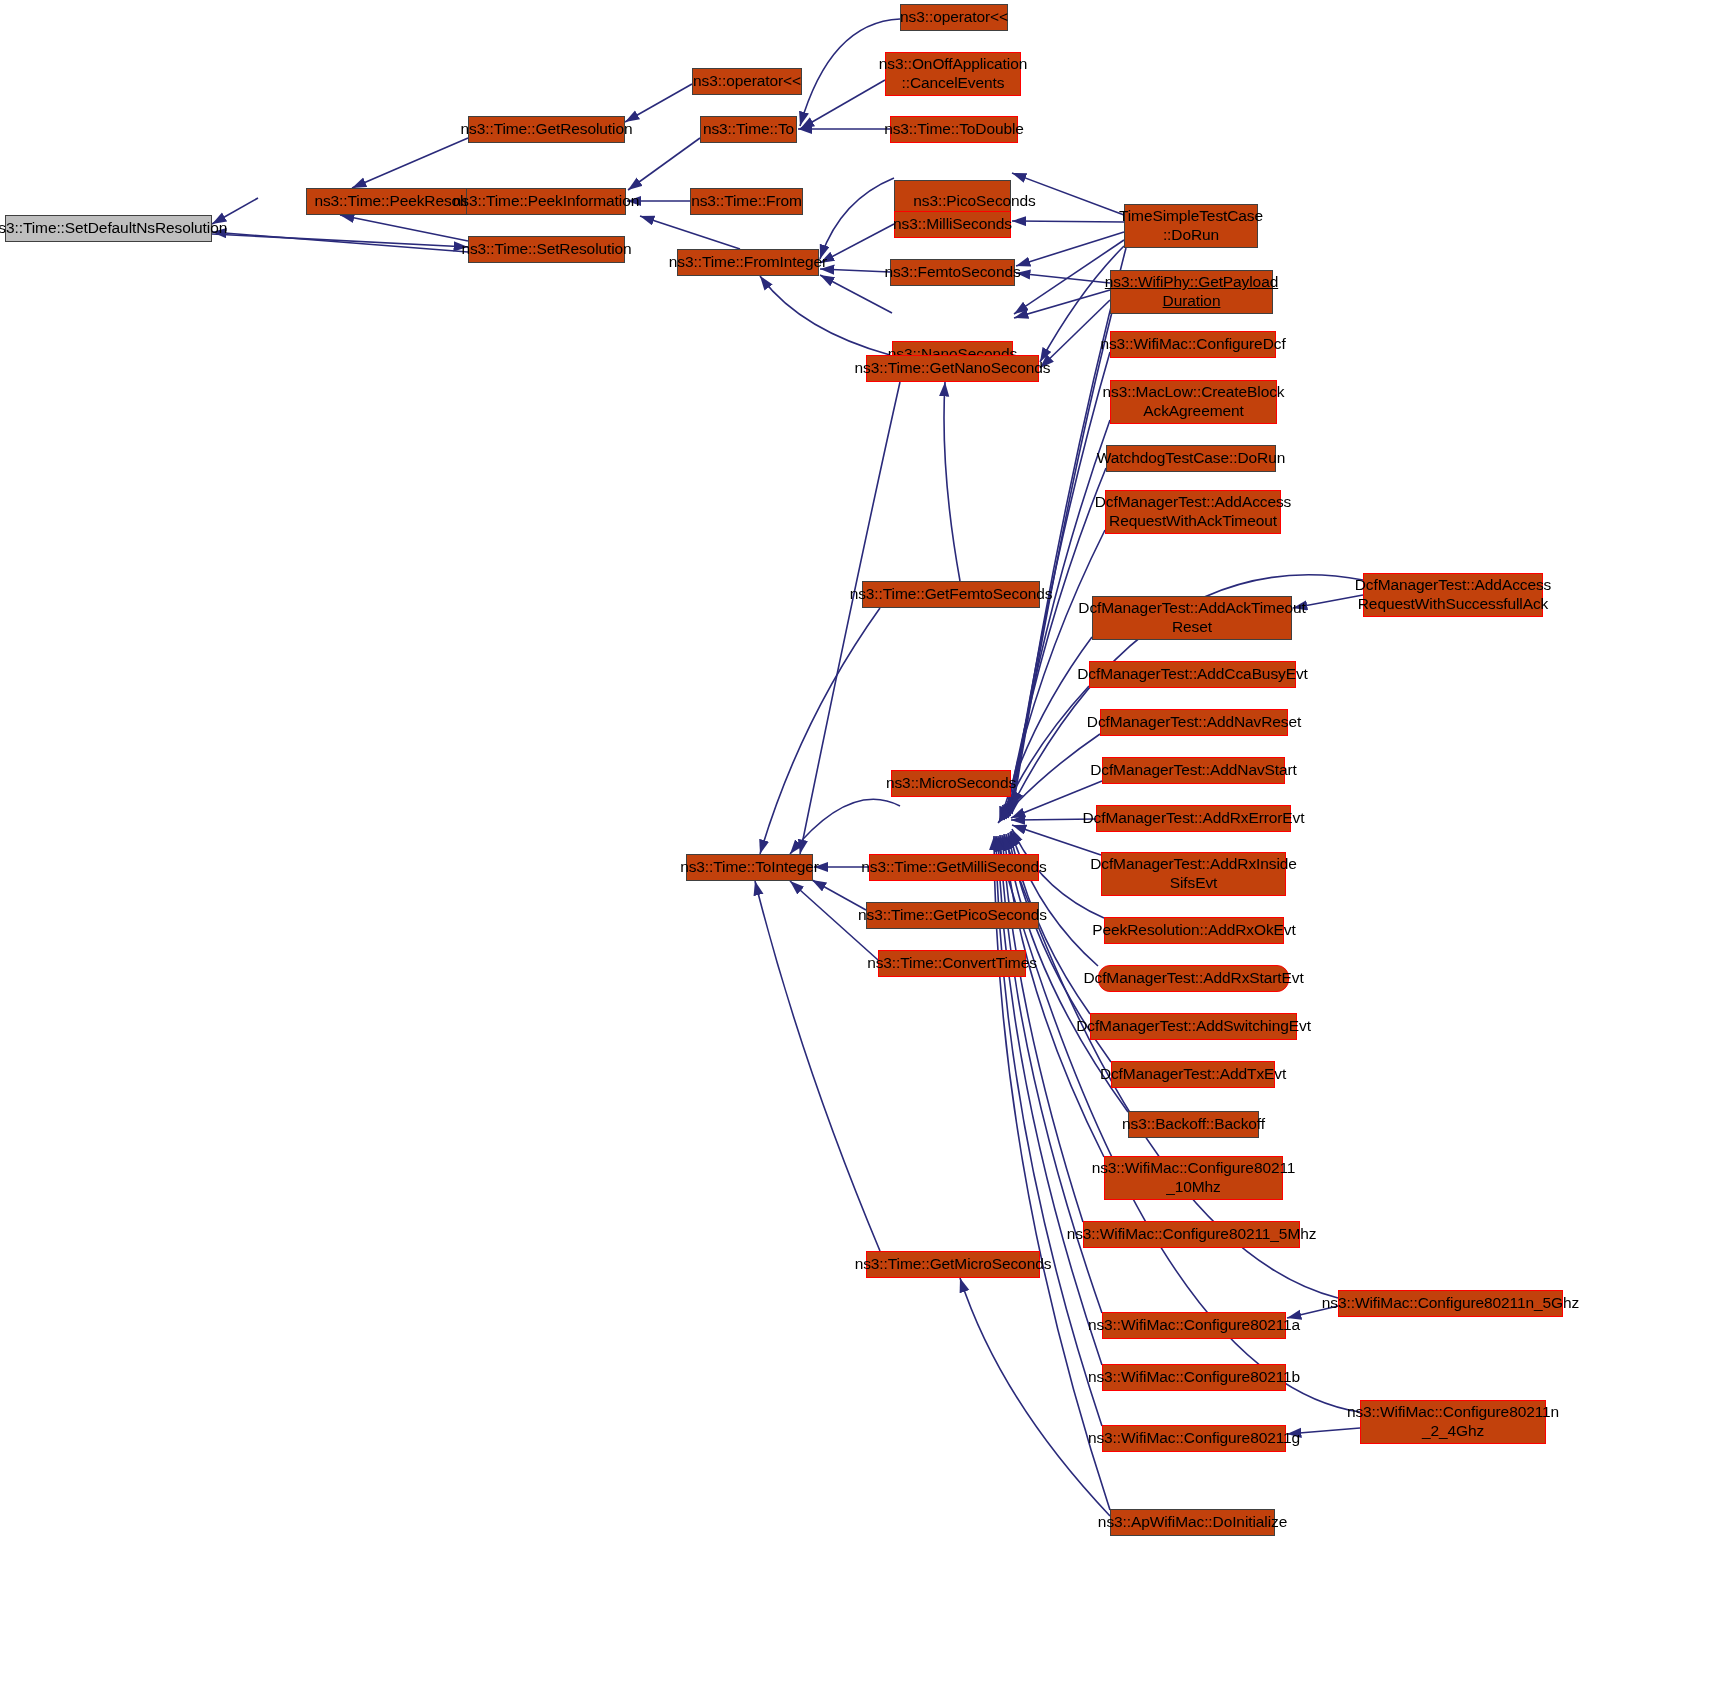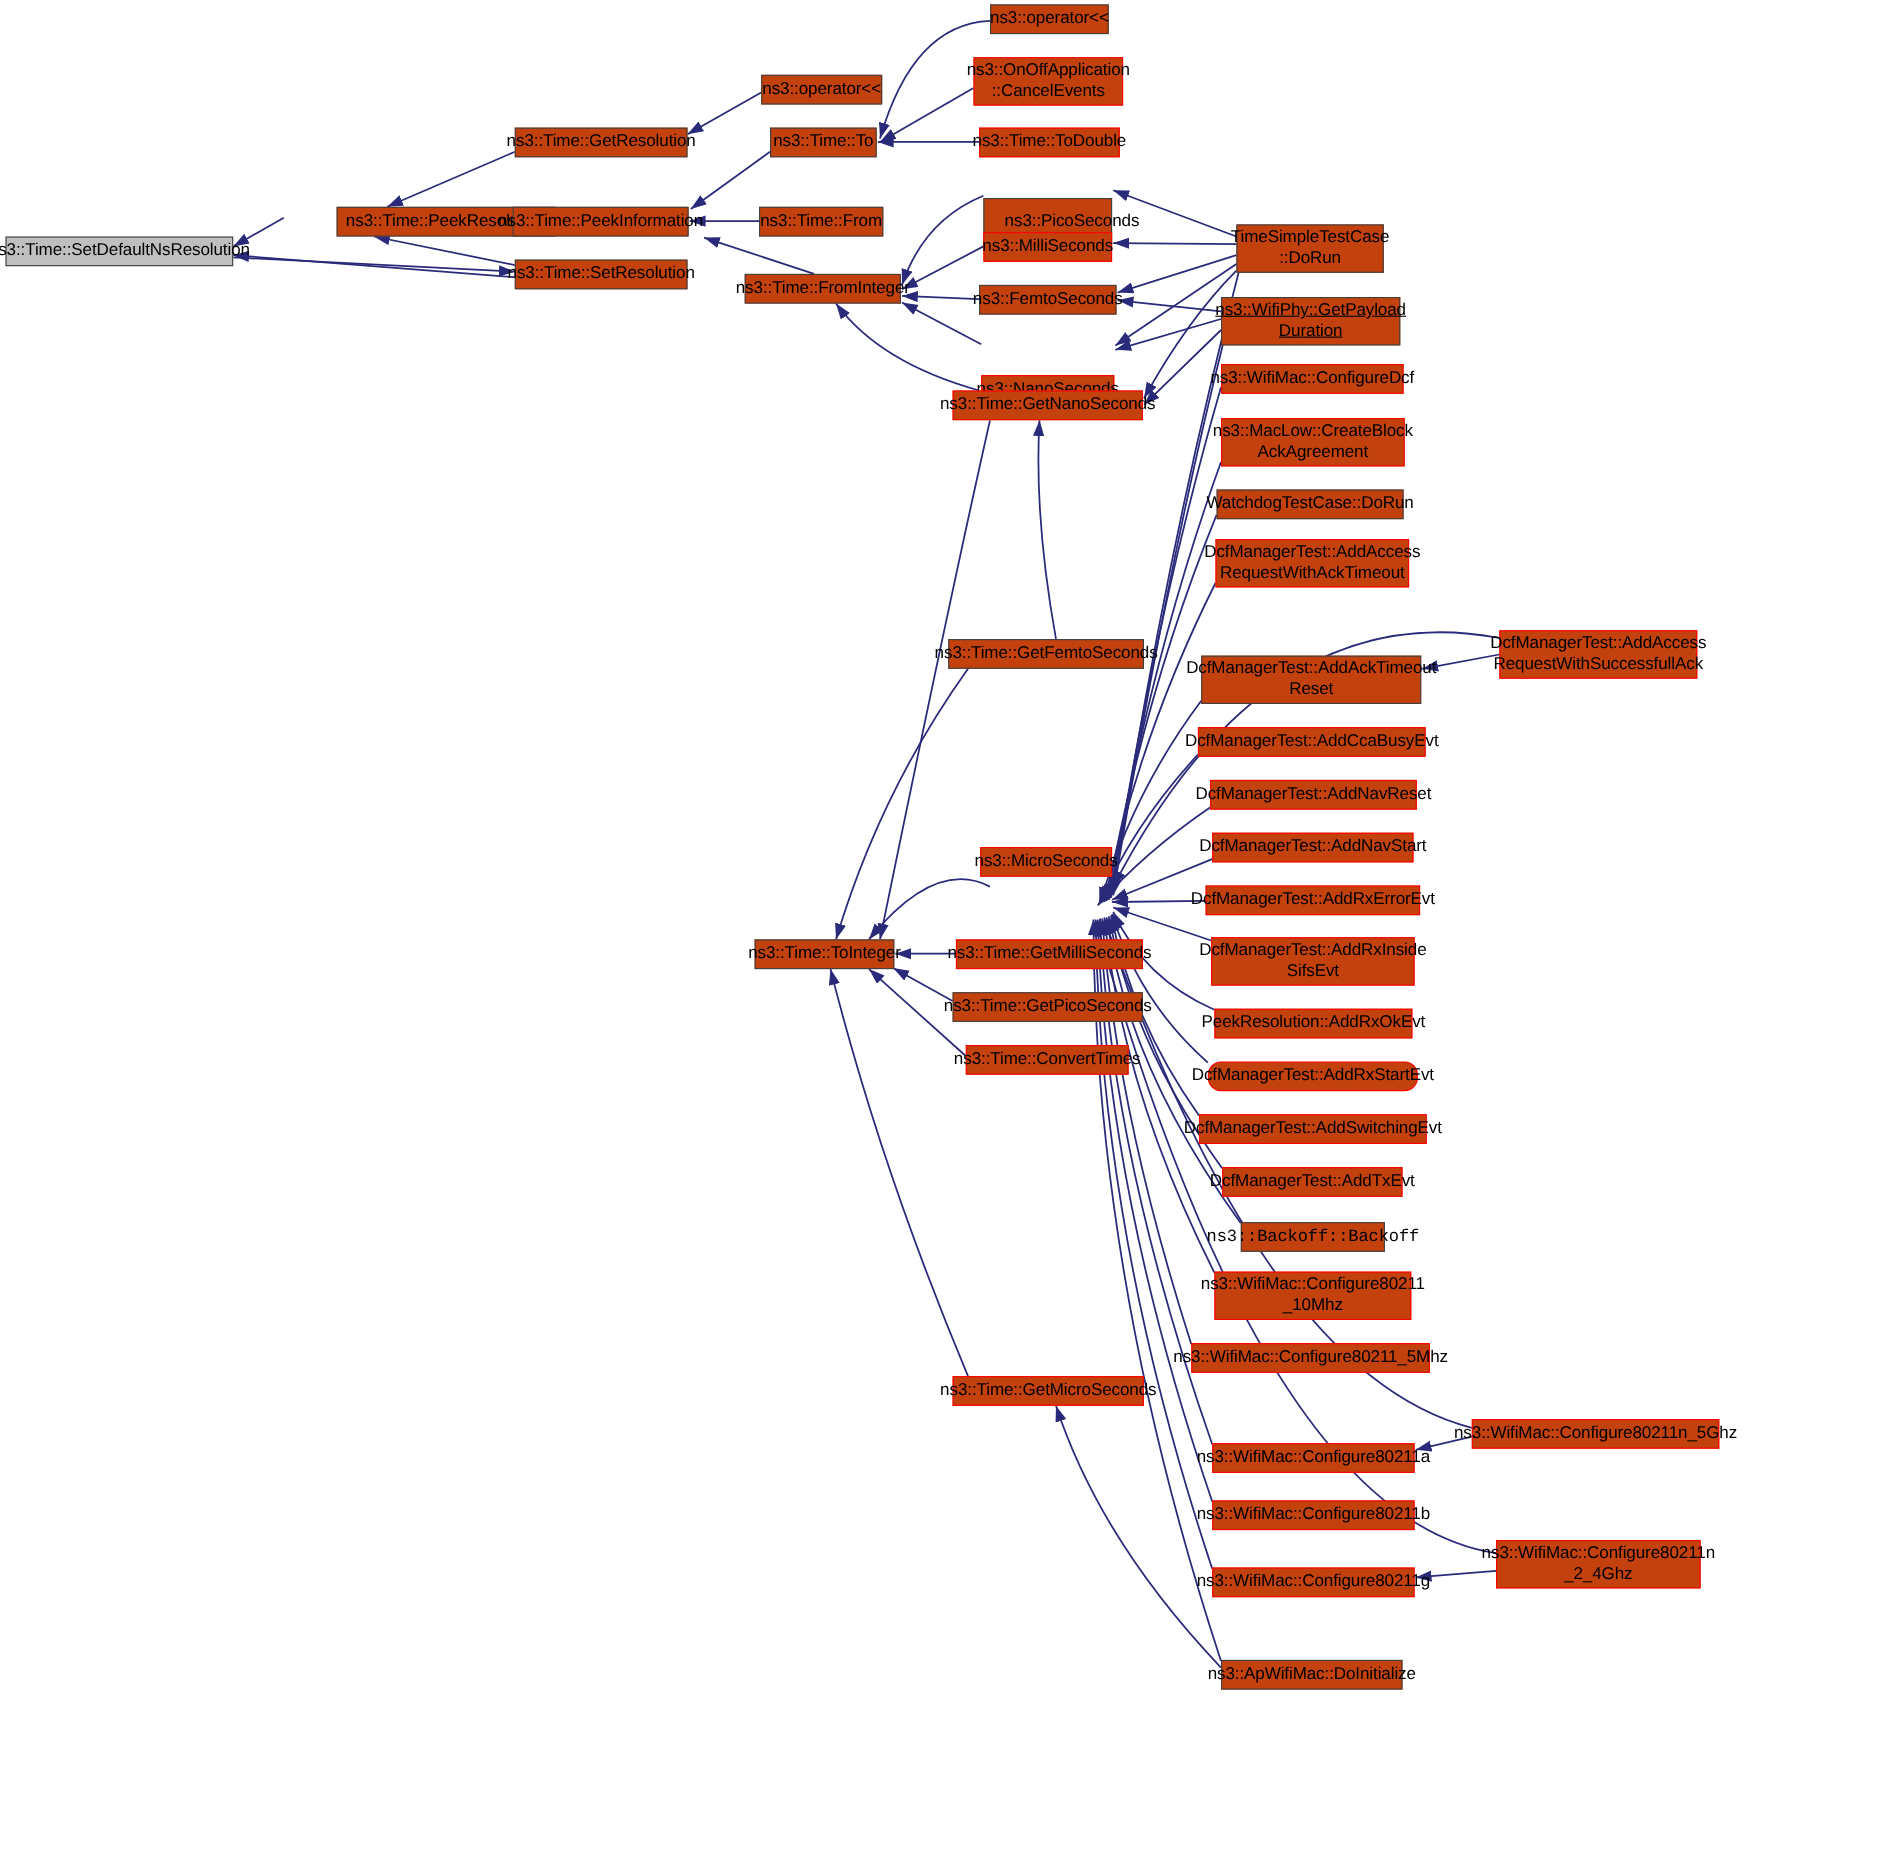--- a/index.html
+++ b/index.html
@@ -166,21 +166,21 @@
       <div class="node red" style="left: 1089px; top: 661px; width: 207px; height: 27px;">DcfManagerTest::AddCcaBusyEvt</div>
       <div class="node red" style="left: 1100px; top: 709px; width: 188px; height: 27px;">DcfManagerTest::AddNavReset</div>
       <div class="node red" style="left: 1102px; top: 757px; width: 183px; height: 27px;">DcfManagerTest::AddNavStart</div>
       <div class="node red" style="left: 1096px; top: 805px; width: 195px; height: 27px;">DcfManagerTest::AddRxErrorEvt</div>
       <div class="node red" style="left: 1101px; top: 852px; width: 185px; height: 44px;">DcfManagerTest::AddRxInside
 SifsEvt</div>
       <div class="node red" style="left: 1104px; top: 917px; width: 180px; height: 27px;">PeekResolution::AddRxOkEvt</div>
       <div class="node red" style="left: 1098px; top: 965px; width: 191px; height: 27px; border-radius: 12px;">DcfManagerTest::AddRxStartEvt</div>
       <div class="node red" style="left: 1090px; top: 1013px; width: 207px; height: 27px;">DcfManagerTest::AddSwitchingEvt</div>
       <div class="node red" style="left: 1111px; top: 1061px; width: 164px; height: 27px;">DcfManagerTest::AddTxEvt</div>
-      <div class="node" style="left: 1128px; top: 1111px; width: 131px; height: 27px; font-family: Liberation Mono, monospace;">ns3::Backoff::Backoff</div>
+      <div class="node" style="left: 1128px; top: 1111px; width: 131px; height: 27px;">ns3::Backoff::Backoff</div>
       <div class="node red" style="left: 1104px; top: 1156px; width: 179px; height: 44px;">ns3::WifiMac::Configure80211
 _10Mhz</div>
       <div class="node red" style="left: 1083px; top: 1221px; width: 217px; height: 27px;">ns3::WifiMac::Configure80211_5Mhz</div>
       <div class="node red" style="left: 1102px; top: 1312px; width: 184px; height: 27px;">ns3::WifiMac::Configure80211a</div>
       <div class="node red" style="left: 1102px; top: 1364px; width: 184px; height: 27px;">ns3::WifiMac::Configure80211b</div>
       <div class="node red" style="left: 1102px; top: 1425px; width: 184px; height: 27px;">ns3::WifiMac::Configure80211g</div>
       <div class="node" style="left: 1110px; top: 1509px; width: 165px; height: 27px;">ns3::ApWifiMac::DoInitialize</div>
       <div class="node red" style="left: 1363px; top: 573px; width: 180px; height: 44px;">DcfManagerTest::AddAccess
 RequestWithSuccessfullAck</div>
       <div class="node red" style="left: 1338px; top: 1290px; width: 225px; height: 27px;">ns3::WifiMac::Configure80211n_5Ghz</div>

